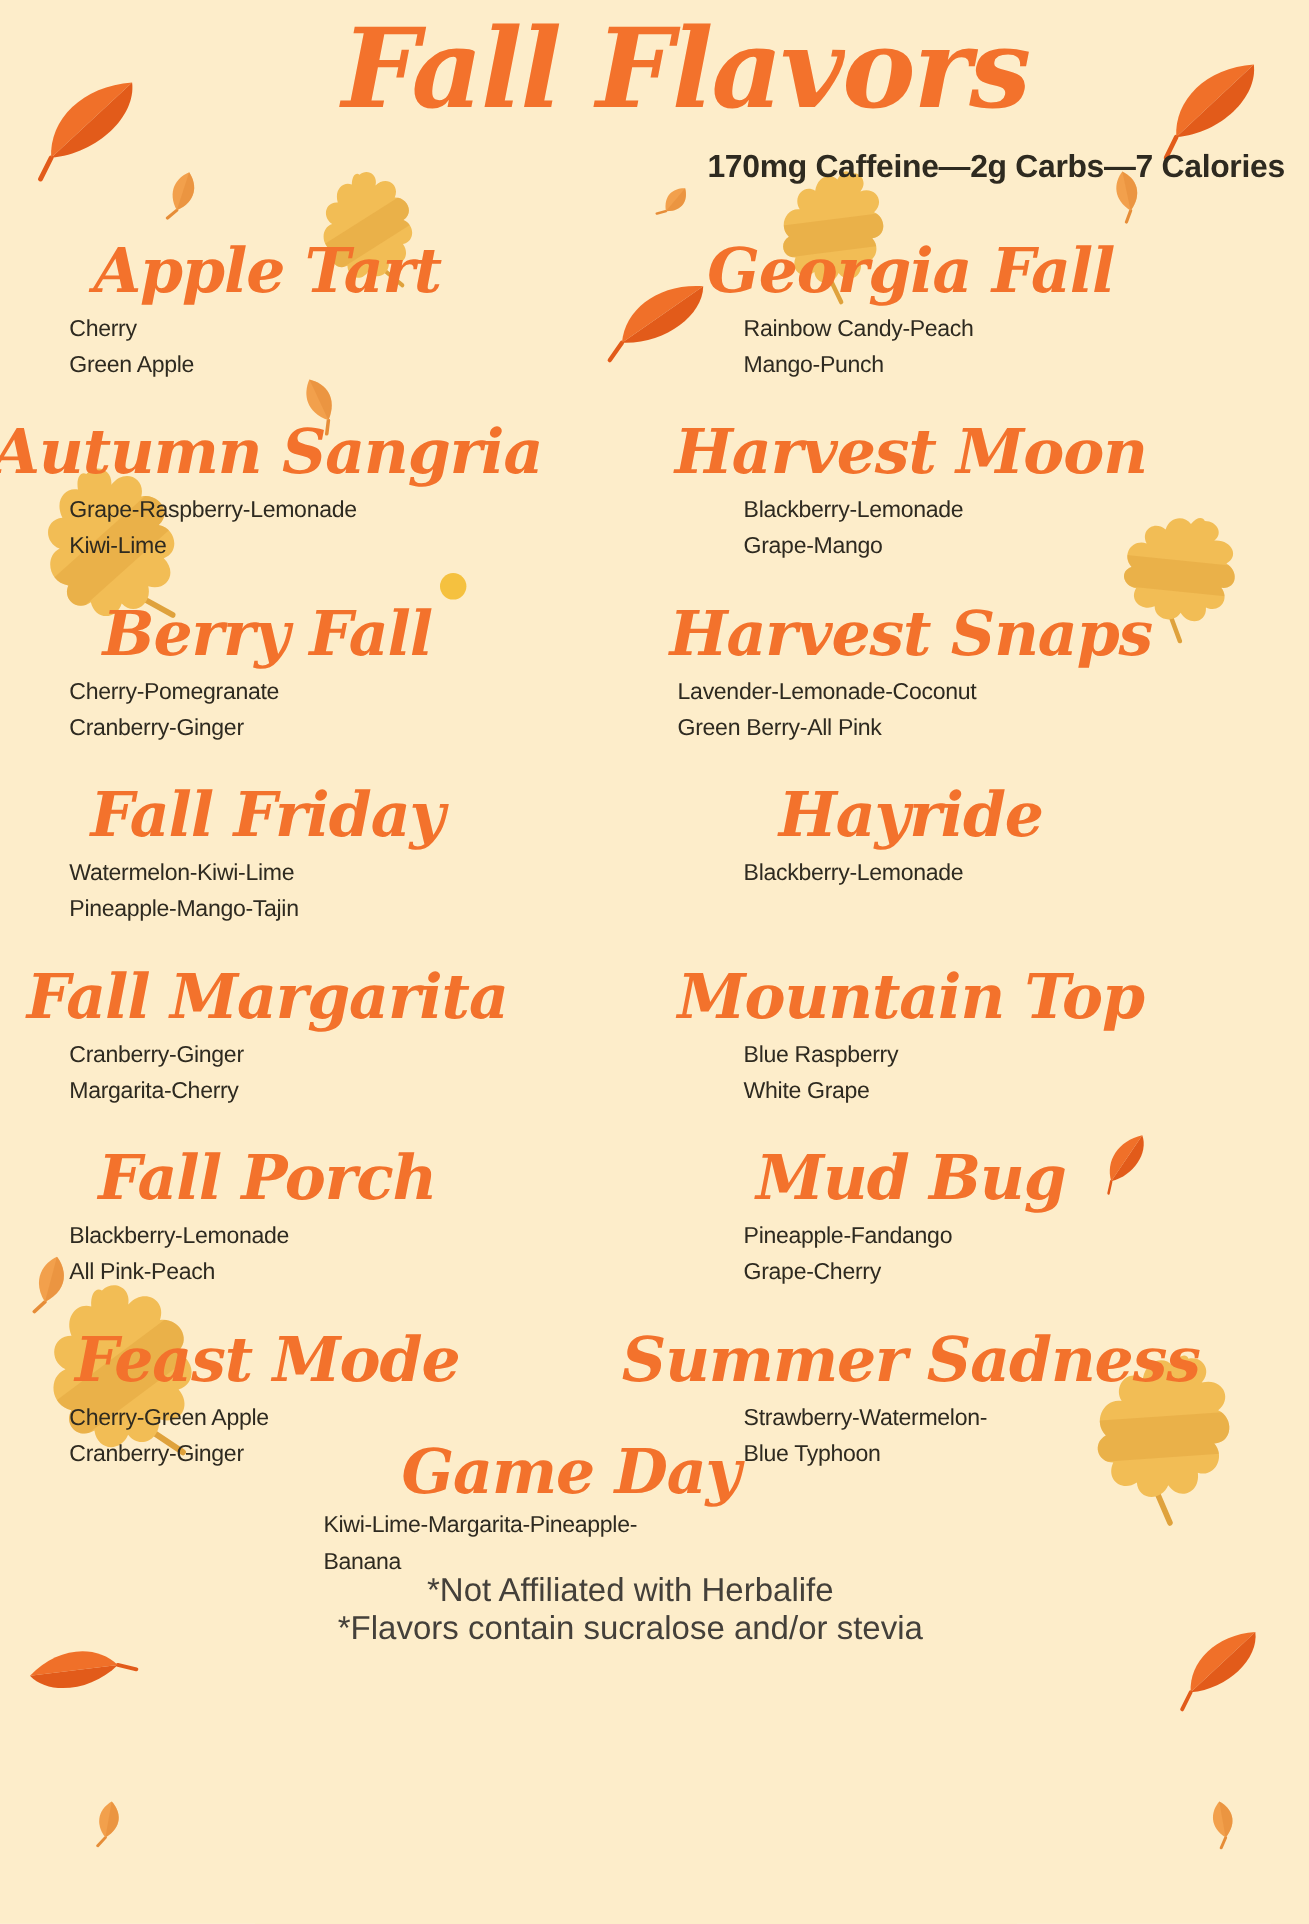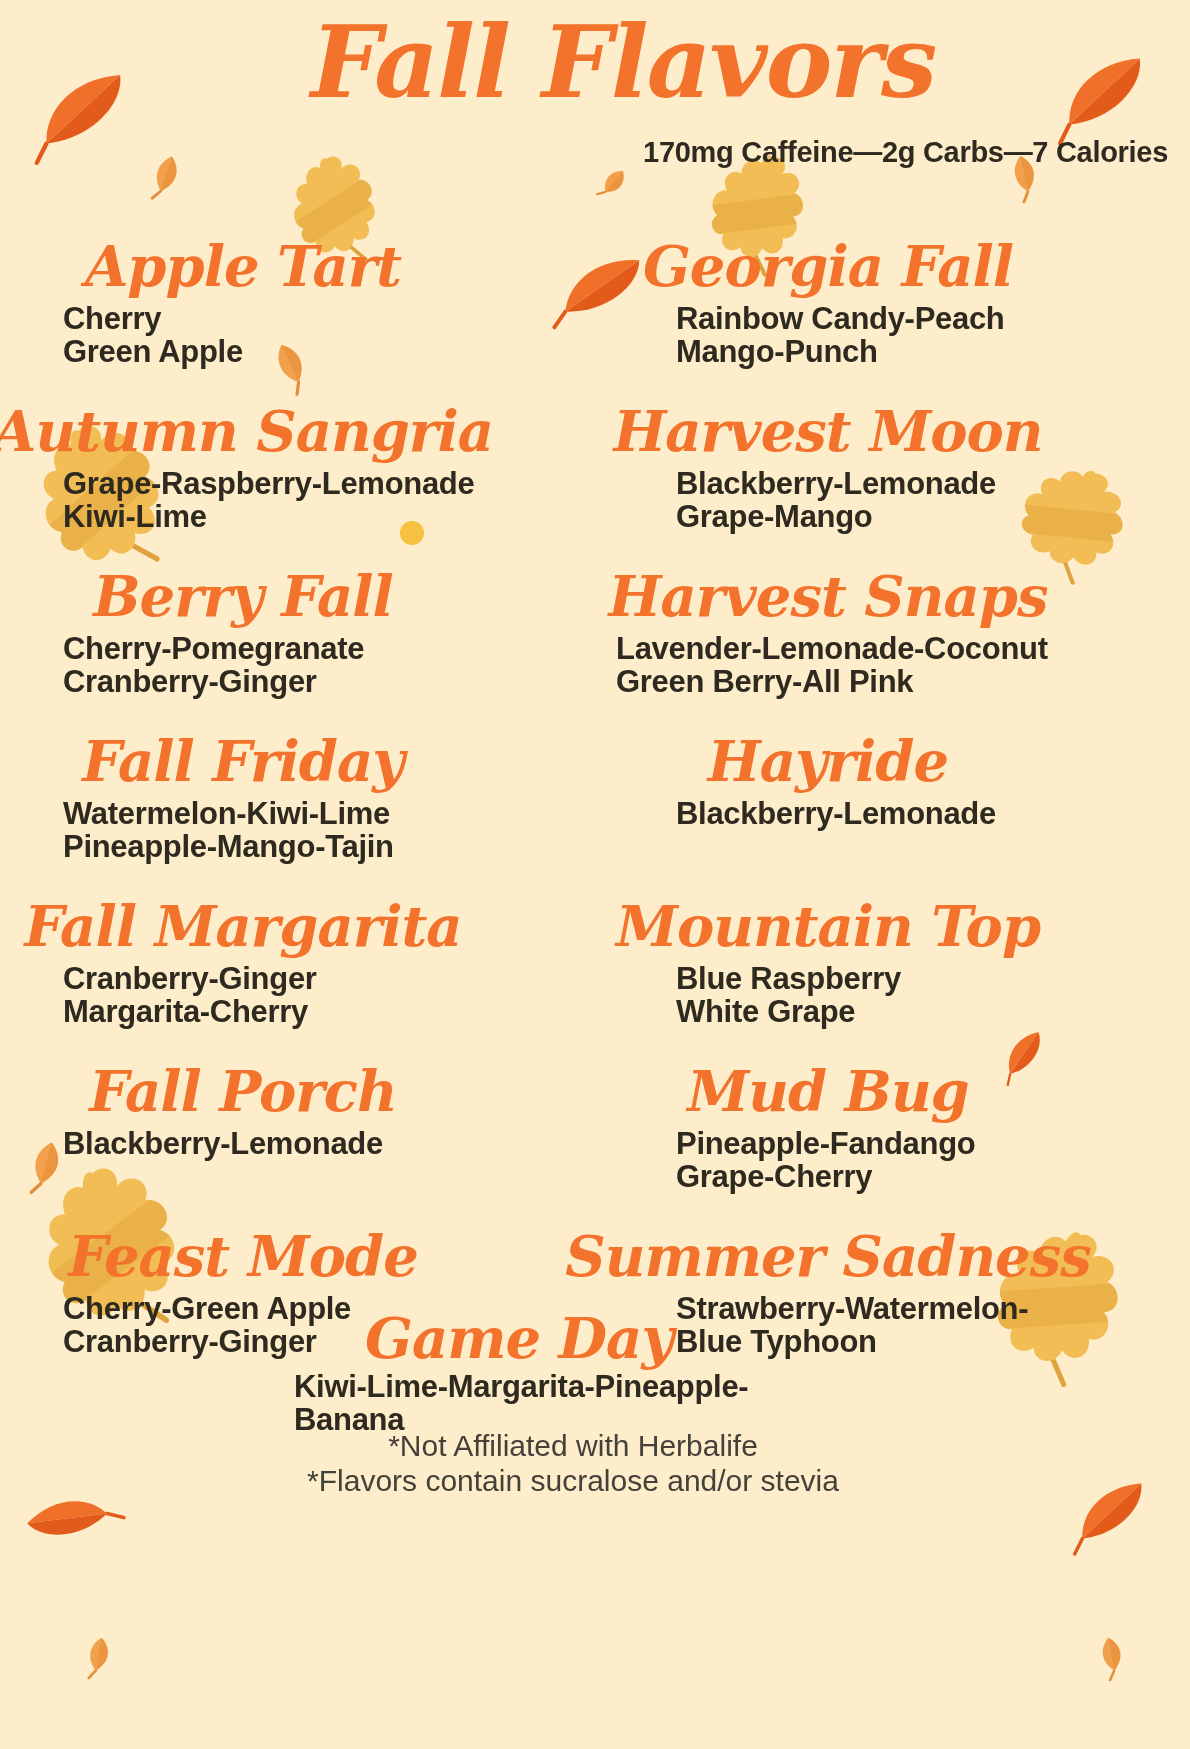--- a/index.html
+++ b/index.html
@@ -22,30 +22,30 @@
   }
   .page-title{
     position:absolute; top:-10px; left:50px; width:1090px;
     text-align:center; font-size:100px; line-height:1.45; letter-spacing:-2px;
   }
   .page-subtitle{
     position:absolute; top:136px; left:50px; width:1090px;
     text-align:right; font-size:29px; font-weight:700; color:var(--ink);
     letter-spacing:-0.3px;
   }
-  .column{position:absolute; top:200px; width:430px;}
+  .column{position:absolute; top:180px; width:430px;}
   .column-left{left:0;}
   .column-right{left:585px;}
   .section{height:165px;}
   .section-heading{
     height:94px; display:flex; align-items:flex-end; justify-content:center;
     font-size:56px; line-height:1; padding-bottom:8px; white-space:nowrap;
   }
   .flavor-line{
-    font-size:31px; font-weight:700; line-height:33px; color:var(--ink);
+    font-size:21px; font-weight:400; line-height:33px; color:var(--ink);
     letter-spacing:-0.3px; white-space:nowrap;
   }
   .column-left .flavor-line{padding-left:35px;}
   .column-right .flavor-line{padding-left:63px;}
   .column-right .section:nth-child(3) .flavor-line{padding-left:3px;}
   .bottom-section{position:absolute; top:1292px; left:16px; width:950px;}
   .bottom-section .section-heading{height:74px; padding-bottom:4px;}
   .bottom-section .flavor-line{padding-left:250px;}
   .disclaimers{
     position:absolute; top:1428px; left:0; width:1090px; text-align:center;
@@ -254,20 +254,21 @@
           <div class="flavor-line">Pineapple-Mango-Tajin</div>
         </div>
         <div class="section">
           <div class="section-heading script">Fall Margarita</div>
           <div class="flavor-line">Cranberry-Ginger</div>
           <div class="flavor-line">Margarita-Cherry</div>
         </div>
         <div class="section">
           <div class="section-heading script">Fall Porch</div>
           <div class="flavor-line">Blackberry-Lemonade</div>
+          <div class="flavor-line">All Pink-Peach</div>
         </div>
         <div class="section">
           <div class="section-heading script">Feast Mode</div>
           <div class="flavor-line">Cherry-Green Apple</div>
           <div class="flavor-line">Cranberry-Ginger</div>
         </div>
       </div>
     <div class="column column-right">
         <div class="section">
           <div class="section-heading script">Georgia Fall</div>

